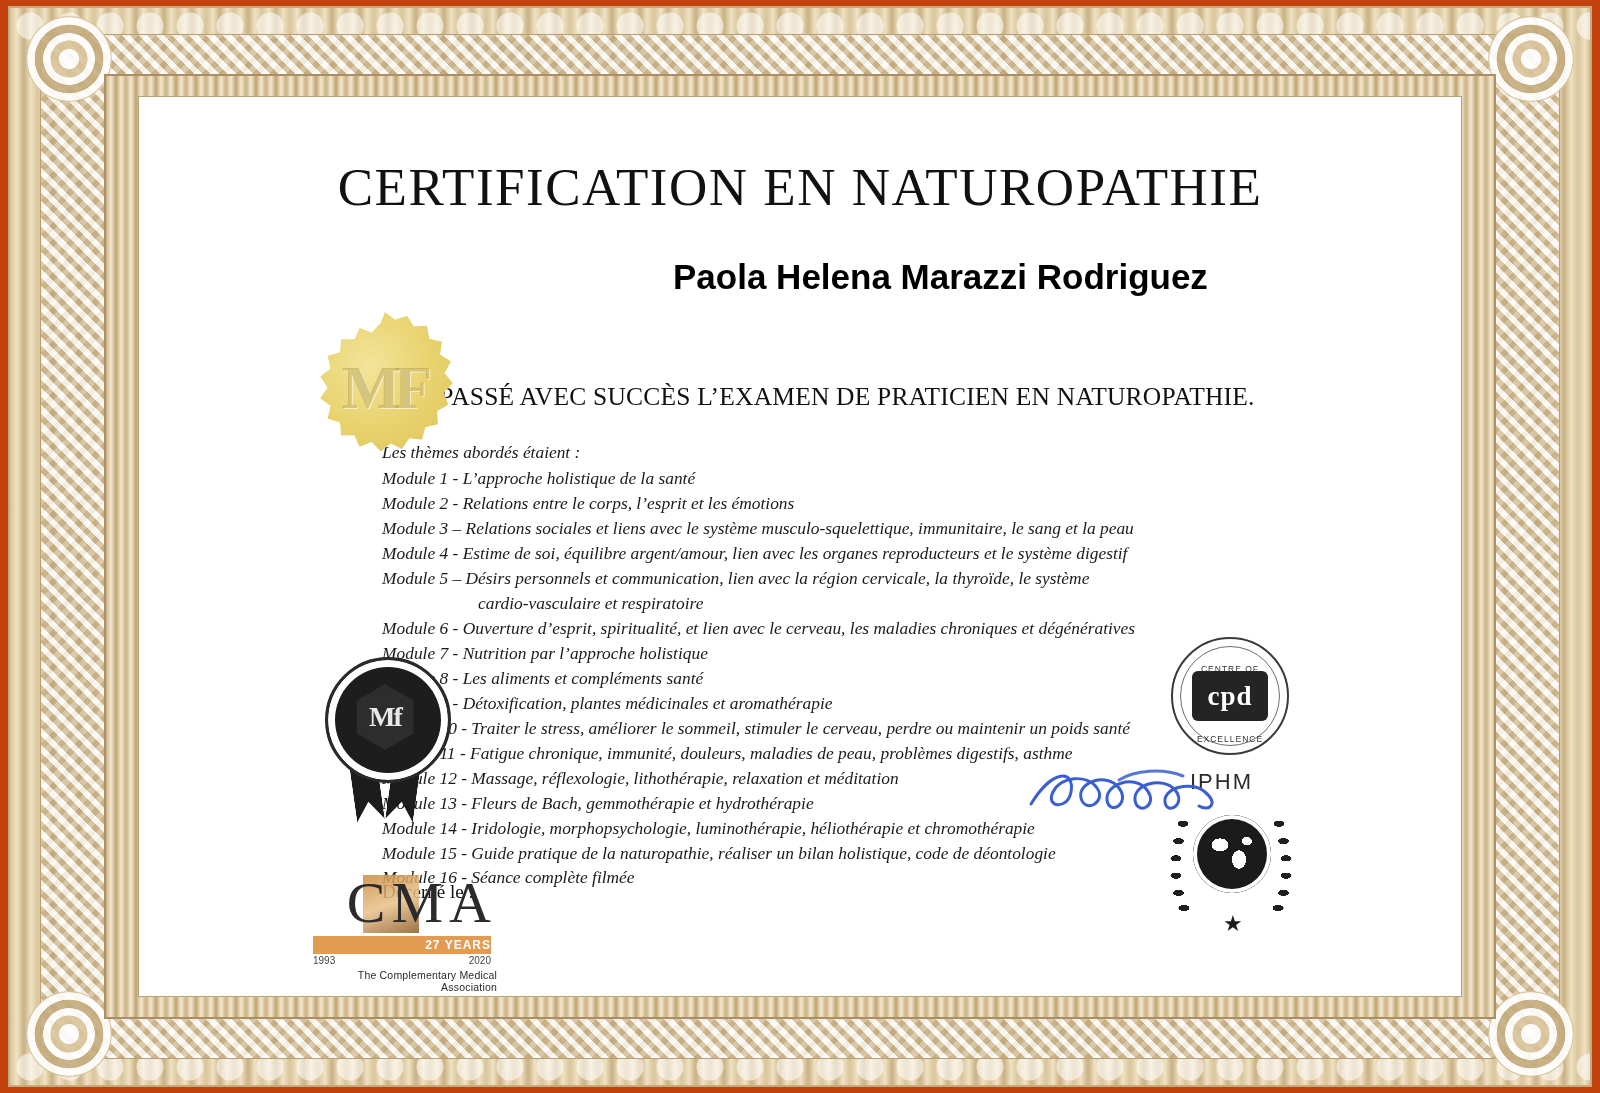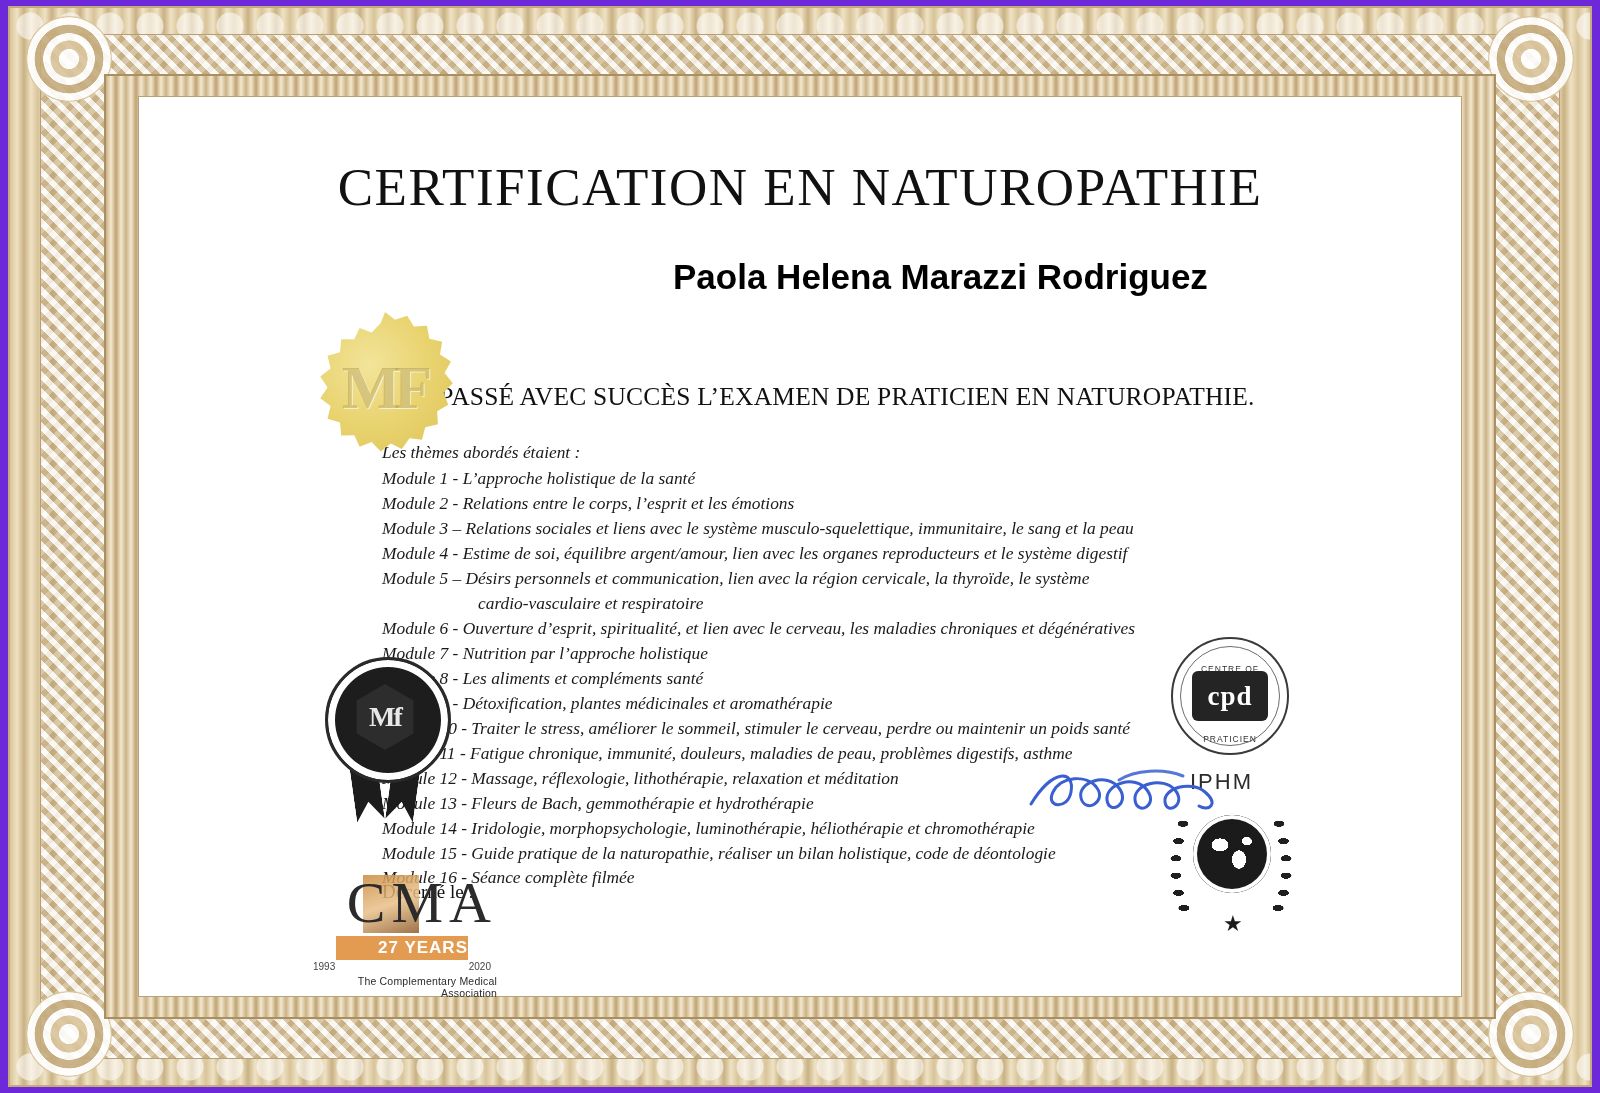--- a/index.html
+++ b/index.html
@@ -11,21 +11,21 @@
     width: 1600px;
     height: 1093px;
     font-family: "Liberation Serif", serif;
     overflow: hidden;
   }
 
   .certificate {
     position: relative;
     width: 1600px;
     height: 1093px;
-    background: #6d28d9;
+    background: #c2410c;
     box-sizing: border-box;
     padding-left: 34px;
   }
 
   
   .border-outer {
     position: absolute;
     left: 8px; top: 6px; right: 8px; bottom: 6px;
     background:
       repeating-linear-gradient(90deg,
@@ -276,25 +276,25 @@
     background: linear-gradient(160deg, #c98a3c 0%, #e8c08a 50%, #8d5a28 100%);
     opacity: .85;
     z-index: 0;
   }
   .cma .letters span.l { position: relative; z-index: 1; }
   .cma .years {
     margin-top: 2px;
     background: #e39b52;
     color: #ffffff;
     font-family: "Liberation Sans", sans-serif;
-    font-size: 17px;
+    font-size: 12px;
     font-weight: bold;
     letter-spacing: 1px;
     padding: 2px 0;
-    width: 132px;
+    width: 178px;
     margin-left: auto;
     margin-right: auto;
   }
   .cma .yearrow {
     display: flex;
     justify-content: space-between;
     width: 178px;
     margin: 1px auto 0;
     font-family: "Liberation Sans", sans-serif;
     font-size: 10px;
@@ -496,21 +496,21 @@
         <span>1993</span>
         <span>2020</span>
       </div>
       <div class="sub">The Complementary Medical Association</div>
     </div>
 
     <div class="cpd">
       <div class="ring"></div>
       <div class="top-text">CENTRE OF</div>
       <div class="core">cpd</div>
-      <div class="bot-text">PRATICIEN</div>
+      <div class="bot-text">EXCELLENCE</div>
     </div>
 
     <div class="iphm-text">IPHM</div>
 
     <div class="globe-badge">
       <div class="laurel-l"></div>
       <div class="laurel-r"></div>
       <div class="globe"></div>
       <div class="star">★</div>
     </div>

